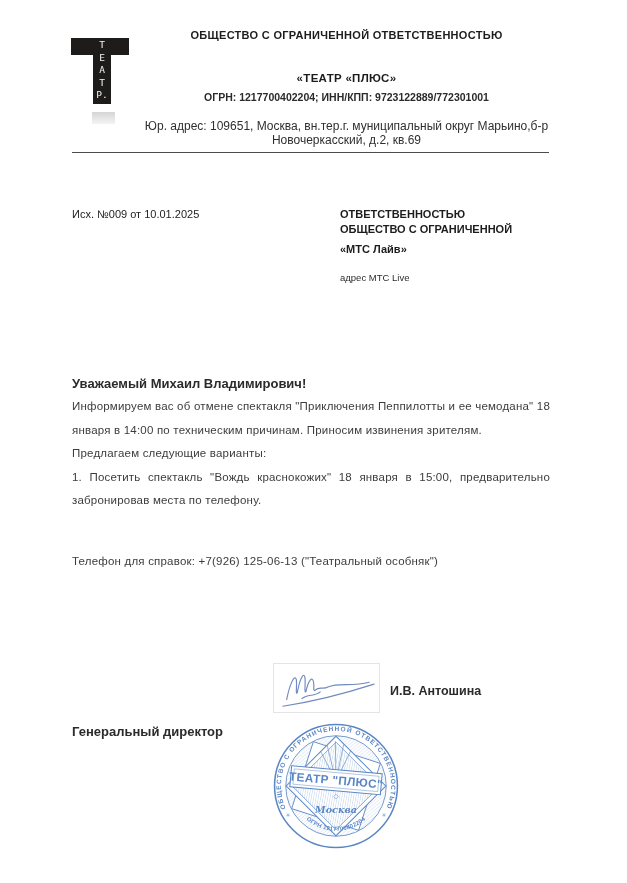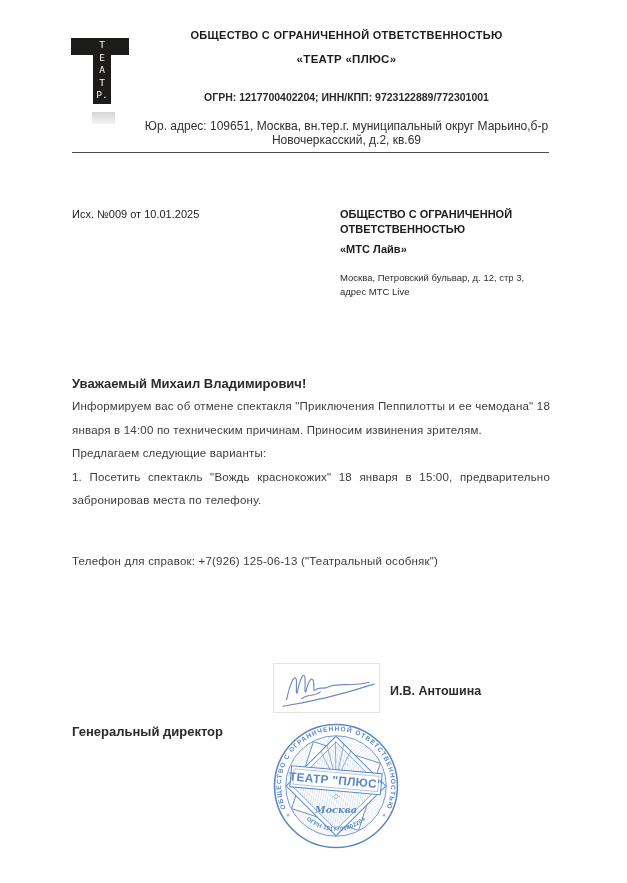--- a/index.html
+++ b/index.html
@@ -11,21 +11,21 @@
   
   .logo-bar  { position:absolute; left:71px; top:38px; width:58px; height:17px; background:#1e1c1a; }
   .logo-stem { position:absolute; left:93px; top:38px; width:18px; height:66px; background:#1e1c1a; }
   .logo-letters { position:absolute; left:93px; top:39px; width:18px; text-align:center;
     color:#f4f2ee; font-family:"DejaVu Sans Mono", monospace; font-size:9.5px; line-height:12.6px; }
   .logo-reflection { position:absolute; left:92px; top:112px; width:23px; height:12px;
     background:linear-gradient(180deg,#b4b4b4,#ececec); opacity:.55; filter:blur(.7px); }
   
   .org-header { position:absolute; left:140px; width:413px; text-align:center; }
   .h-type  { top:29px;  font-size:11px;  font-weight:bold; letter-spacing:.3px; }
-  .h-name  { top:53px;  font-size:11.5px; font-weight:bold; letter-spacing:.3px; }
+  .h-name  { top:72px;  font-size:11.5px; font-weight:bold; letter-spacing:.3px; }
   .h-reg   { top:91px;  font-size:10.5px; color:#2a2a2a;font-weight:bold; }
   .h-addr  { top:119px; font-size:12px;  color:#2f2f2f; }
   .rule { position:absolute; left:72px; top:152px; width:477px; height:1px; background:#4c4c4c; }
   
   .outgoing { position:absolute; left:72px; top:208px; font-size:11px; color:#222; }
   .recipient { position:absolute; left:340px; top:207px; width:215px; }
   .rec-bold { font-size:11px; font-weight:bold; line-height:15px; }
   .rec-name { font-size:11px; font-weight:bold; margin-top:6px; }
   .rec-addr { font-size:9.5px; line-height:14px; color:#2d2d2d; margin-top:16px; }
   
@@ -62,25 +62,24 @@
   <div class="logo-reflection"></div>
 
   <div class="org-header h-type">ОБЩЕСТВО С ОГРАНИЧЕННОЙ ОТВЕТСТВЕННОСТЬЮ</div>
   <div class="org-header h-name">«ТЕАТР «ПЛЮС»</div>
   <div class="org-header h-reg">ОГРН: 1217700402204; ИНН/КПП: 9723122889/772301001</div>
   <div class="org-header h-addr">Юр. адрес: 109651, Москва, вн.тер.г. муниципальный округ Марьино,б-р Новочеркасский, д.2, кв.69</div>
   <div class="rule"></div>
 
   <div class="outgoing">Исх. №009 от 10.01.2025</div>
   <div class="recipient">
+    <div class="rec-bold">ОТВЕТСТВЕННОСТЬЮ</div>
     <div class="rec-bold">ОБЩЕСТВО С ОГРАНИЧЕННОЙ</div>
-    <div class="rec-bold">ОТВЕТСТВЕННОСТЬЮ</div>
     <div class="rec-name">«МТС Лайв»</div>
     <div class="rec-addr">
-      <div>Москва, Петровский бульвар, д. 12, стр 3,</div>
       <div>адрес МТС Live</div>
     </div>
   </div>
 
   <div class="salutation">Уважаемый Михаил Владимирович!</div>
   <div class="letter-body">
     <p>Информируем вас об отмене спектакля "Приключения Пеппилотты и ее чемодана" 18 января в 14:00 по техническим причинам. Приносим извинения зрителям.</p>
     <p>Предлагаем следующие варианты:</p>
     <p>1. Посетить спектакль "Вождь краснокожих" 18 января в 15:00, предварительно забронировав места по телефону.</p>
   </div>

